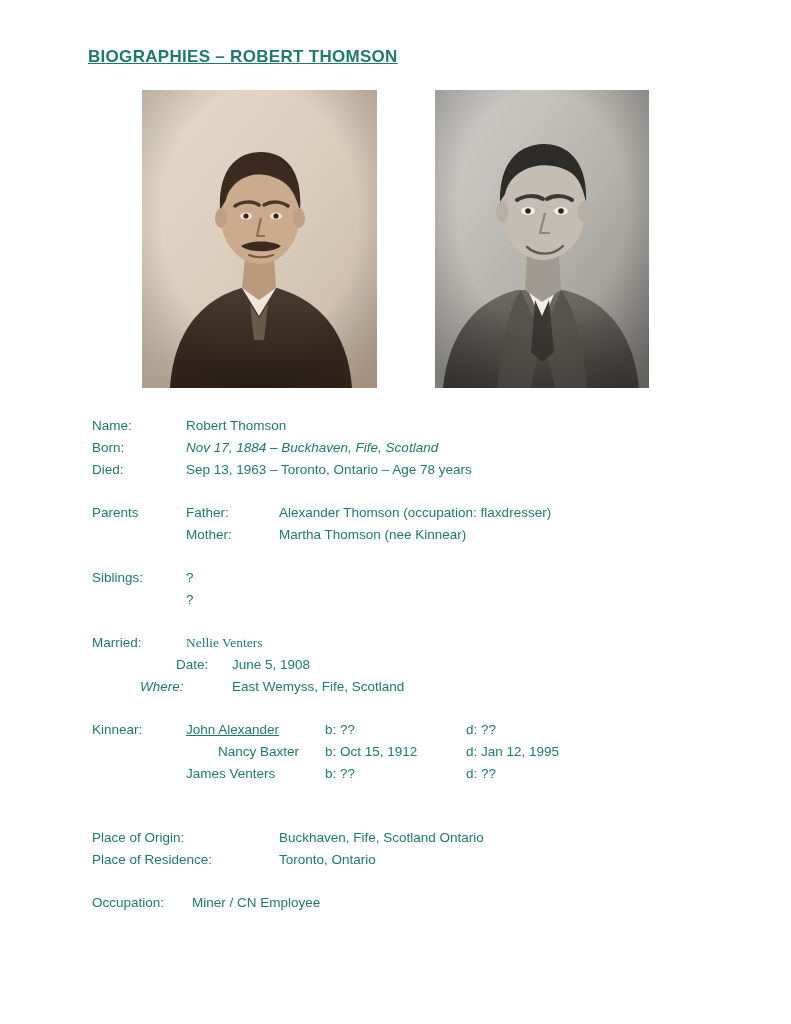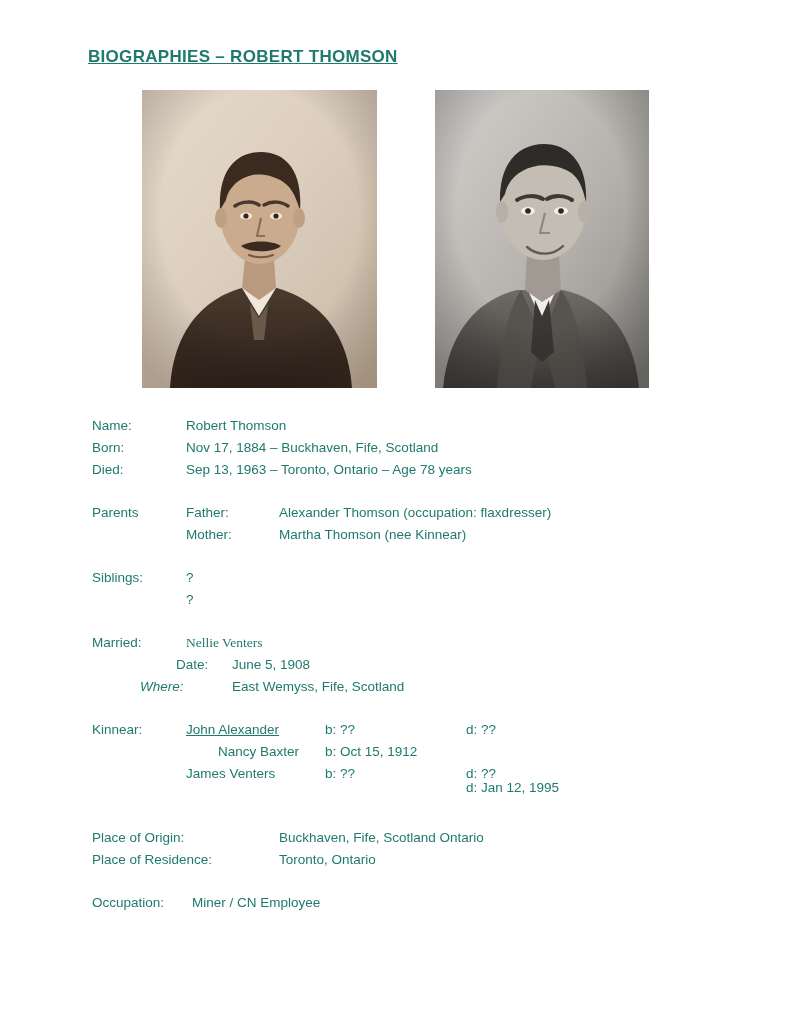--- a/index.html
+++ b/index.html
@@ -176,21 +176,21 @@
       <rect x="0" y="0" width="214" height="298" fill="url(#bwvig)"></rect>
     </svg>
   </div>
 
   <div class="body-text">
 
     <div class="lbl" style="left:92px; top:418px;">Name:</div>
     <div class="val" style="left:186px; top:418px;">Robert Thomson</div>
 
     <div class="lbl" style="left:92px; top:440px;">Born:</div>
-    <div class="val" style="left:186px; top:440px;">Nov 17, 1884  – Buckhaven,  Fife,  Scotland</div>
+    <div class="val" style="left:186px; top:440px;font-style:italic;">Nov 17, 1884  – Buckhaven,  Fife,  Scotland</div>
 
     <div class="lbl" style="left:92px; top:462px;">Died:</div>
     <div class="val" style="left:186px; top:462px;">Sep 13, 1963 –  Toronto,  Ontario –  Age 78 years</div>
 
     <div class="lbl" style="left:92px; top:505px;">Parents</div>
     <div class="lbl" style="left:186px; top:505px;">Father:</div>
     <div class="val" style="left:279px; top:505px;">Alexander Thomson  (occupation:  flaxdresser)</div>
     <div class="lbl" style="left:186px; top:527px;">Mother:</div>
     <div class="val" style="left:279px; top:527px;">Martha Thomson  (nee Kinnear)</div>
 
@@ -206,21 +206,21 @@
     <div class="val" style="left:232px; top:679px;">East Wemyss,  Fife, Scotland</div>
 
     <div class="lbl" style="left:92px; top:722px;">Kinnear:</div>
 
     <div class="val" style="left:186px; top:722px;text-decoration:underline;">John Alexander</div>
     <div class="val" style="left:325px; top:722px;">b: ??</div>
     <div class="val" style="left:466px; top:722px;">d: ??</div>
 
     <div class="val" style="left:186px; top:744px;margin-left:32px;">Nancy Baxter</div>
     <div class="val" style="left:325px; top:744px;">b: Oct 15, 1912</div>
-    <div class="val" style="left:466px; top:744px;margin-top:36px;">d: Jan 12, 1995</div>
+    <div class="val" style="left:466px; top:744px;">d: Jan 12, 1995</div>
 
     <div class="val" style="left:186px; top:766px;">James Venters</div>
     <div class="val" style="left:325px; top:766px;">b: ??</div>
     <div class="val" style="left:466px; top:766px;">d: ??</div>
 
     <div class="lbl" style="left:92px; top:830px;">Place of Origin:</div>
     <div class="val" style="left:279px; top:830px;">Buckhaven, Fife, Scotland Ontario</div>
 
     <div class="lbl" style="left:92px; top:852px;">Place of Residence:</div>
     <div class="val" style="left:279px; top:852px;">Toronto, Ontario</div>

